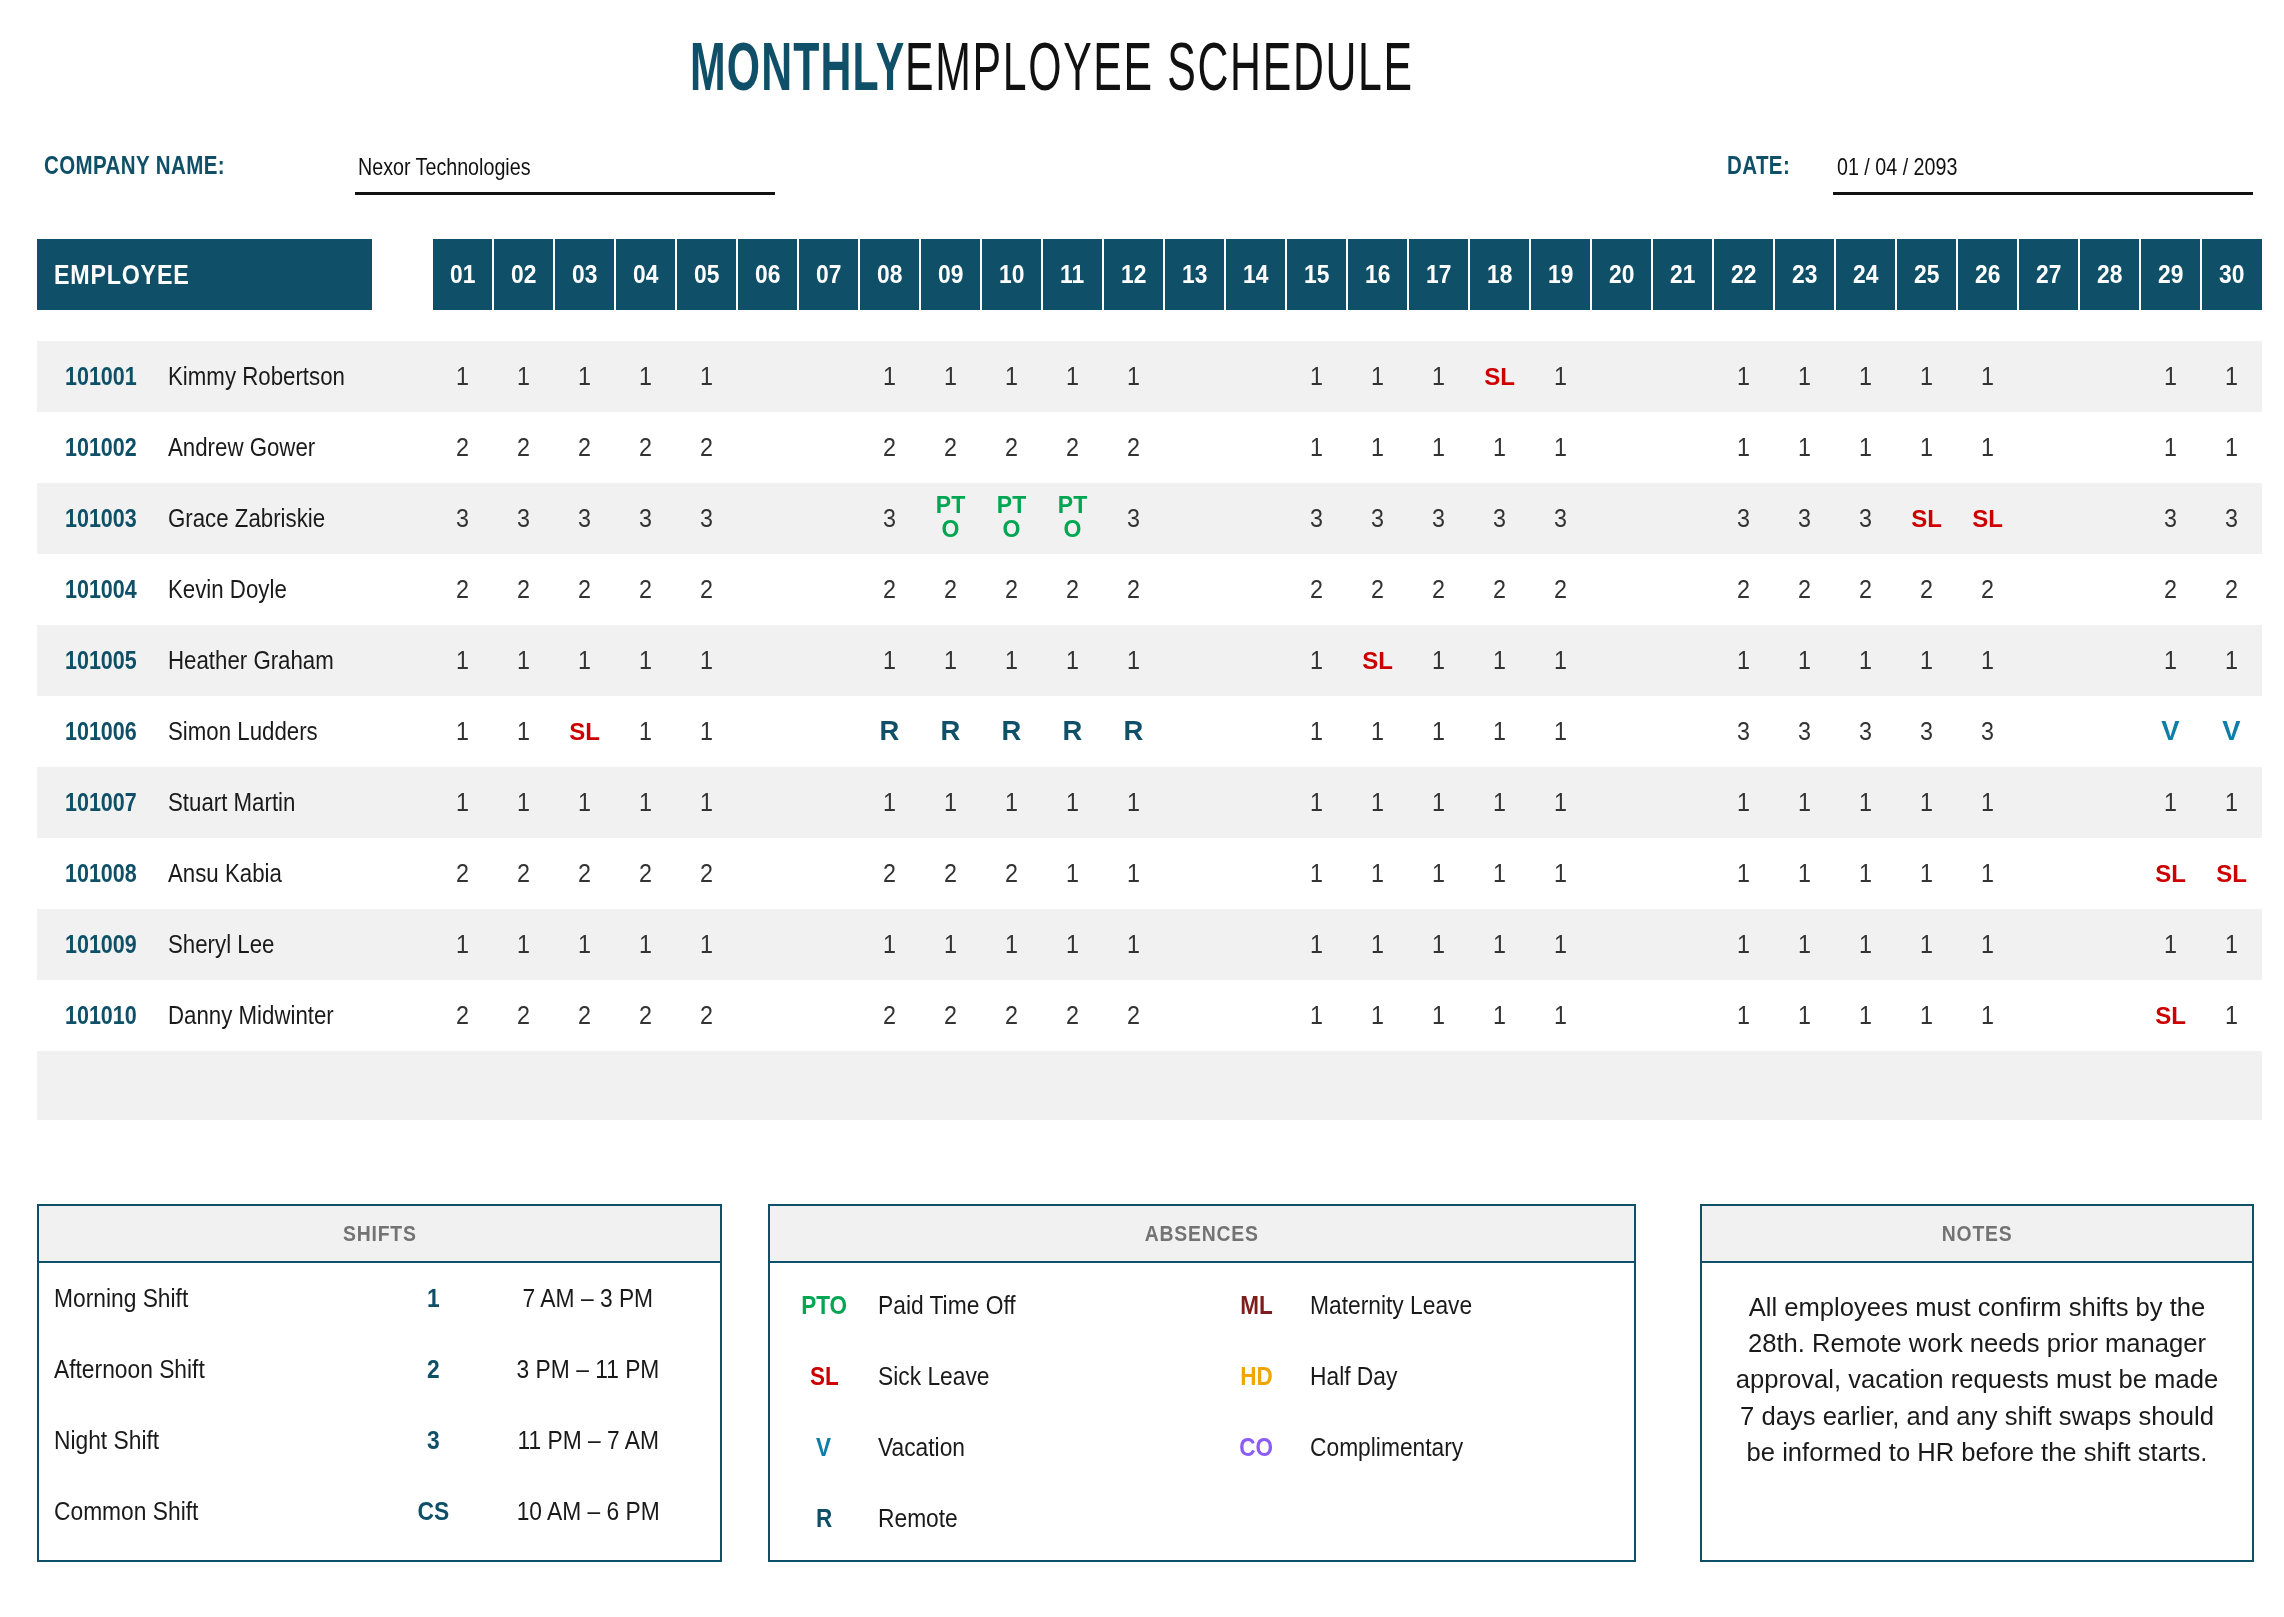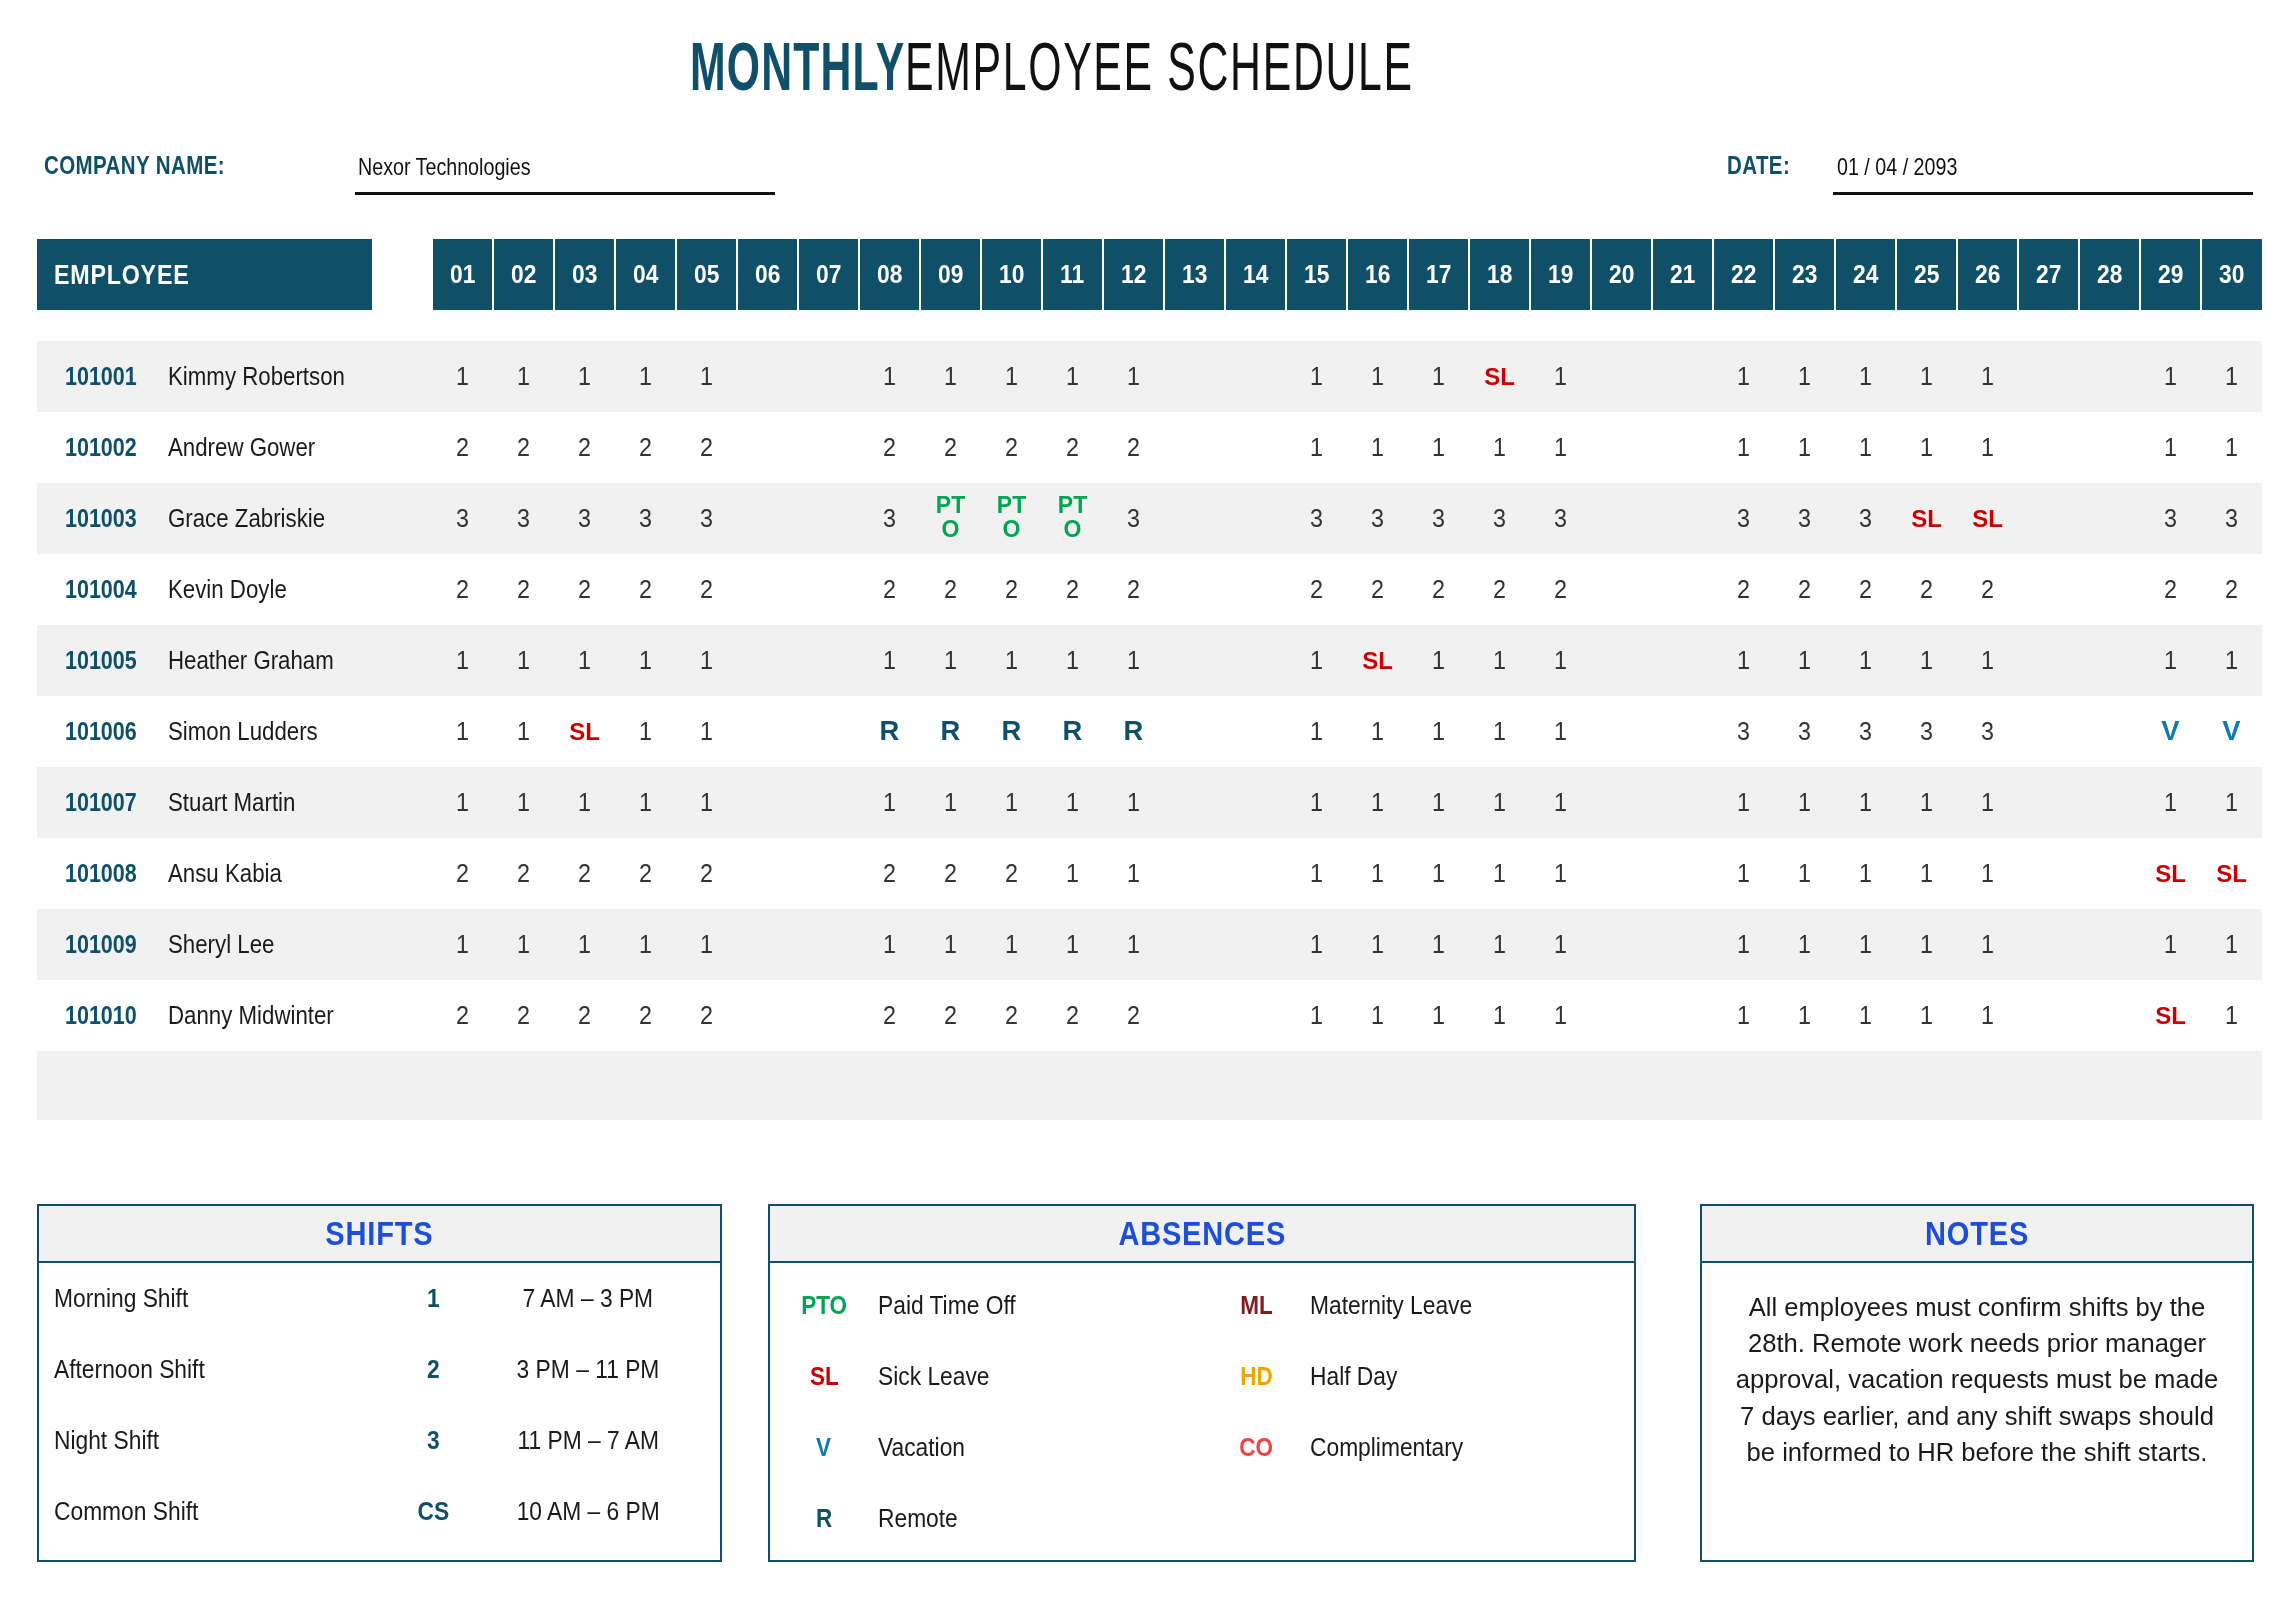--- a/index.html
+++ b/index.html
@@ -132,21 +132,21 @@
 
   .tail-row td{height:69px;background:#f1f1f1;}
 
   
   .legend{position:absolute;top:1204px;height:356px;}
   .legend .lg-head{
     background:#f1f1f1;
     border:2.7px solid #0f5068;
     height:55px;
     display:flex;align-items:center;justify-content:center;
-    font-weight:bold;font-size:33px;color:#1d4ed8;letter-spacing:0.9px;
+    font-weight:bold;font-size:22px;color:#737373;letter-spacing:0.9px;
   }
   .legend .lg-head span{display:inline-block;transform:scaleX(.88);}
   .legend .lg-body{
     border:2.7px solid #0f5068;
     border-top:0;
     height:299px;
     box-sizing:border-box;
     background:#ffffff;
   }
 
@@ -179,21 +179,21 @@
   .abs-label{
     font-size:26.5px;color:#1a1a1a;white-space:nowrap;
     display:inline-block;transform:scaleX(.86);transform-origin:left center;
   }
   .a-pto{color:#00a651;}
   .a-sl{color:#cc0000;}
   .a-v{color:#0d7ea8;}
   .a-r{color:#0f5068;}
   .a-ml{color:#7f1d1d;}
   .a-hd{color:#f0a500;}
-  .a-co{color:#ef4444;text-decoration:underline;}
+  .a-co{color:#8b5cf6;text-decoration:underline;}
 
   #notes-box{left:1700px;width:554px;}
   .notes-text{
     padding:25.6px 24px 0 24px;
     font-size:25.6px;line-height:1.42;
     text-align:center;color:#1a1a1a;
   }
 </style>
 </head>
 <body>

